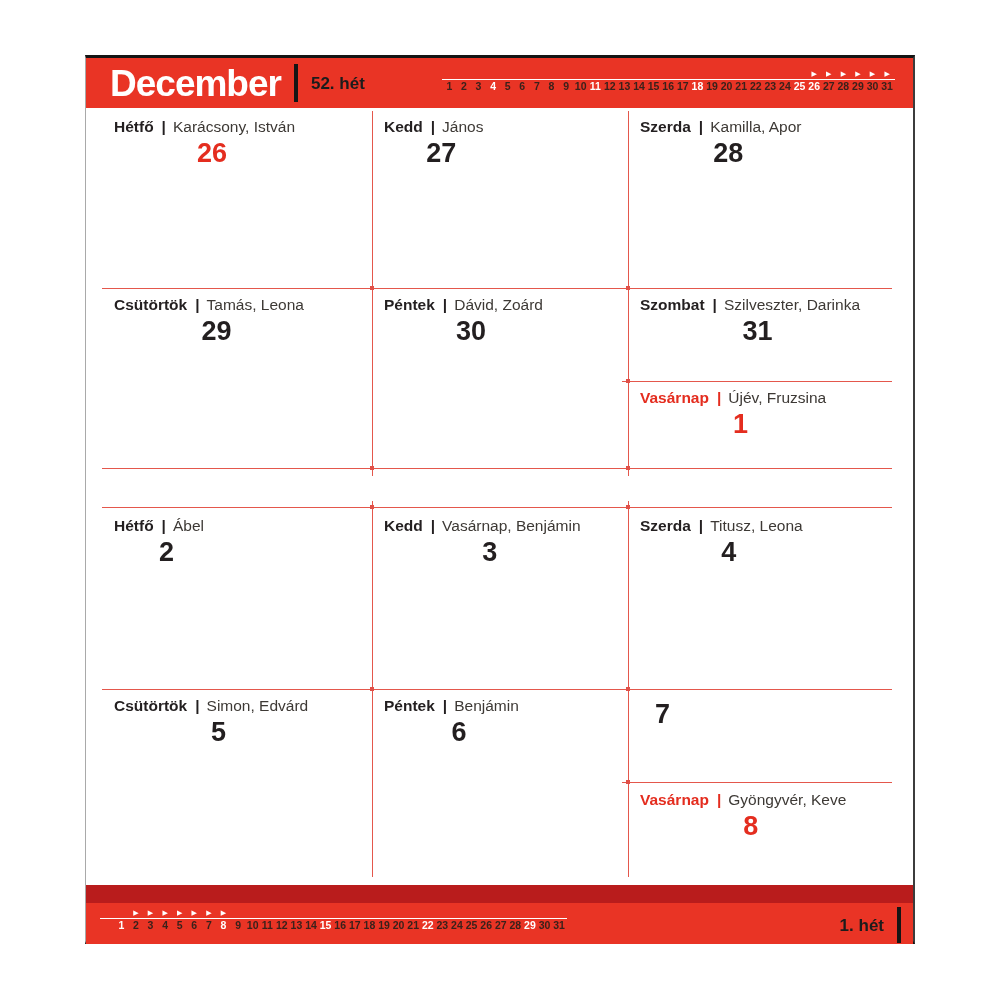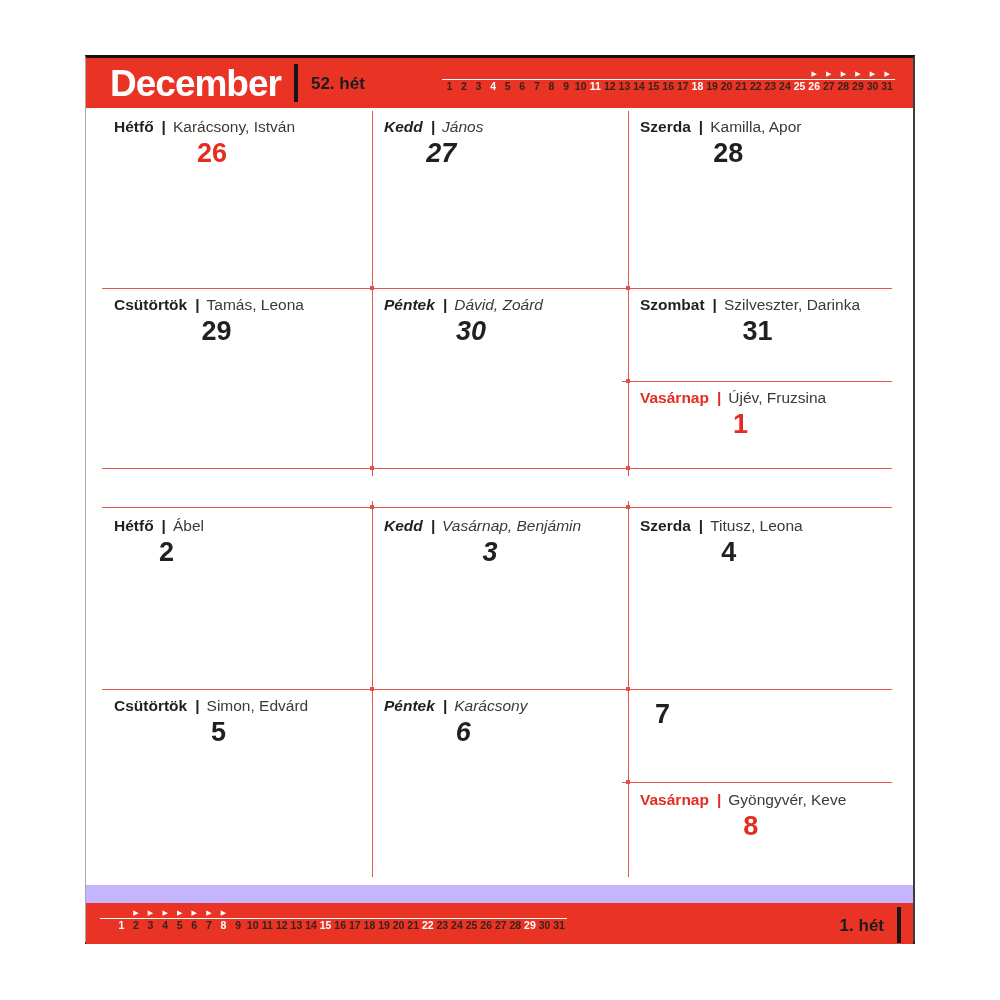--- a/index.html
+++ b/index.html
@@ -1,21 +1,21 @@
 <!DOCTYPE html>
 <html><head>
 <meta charset="utf-8">
 <style>
   html,body{margin:0;padding:0;}
   .page{
     position:relative;width:1000px;height:1000px;background:#ffffff;
     font-family:"Liberation Sans","DejaVu Sans",sans-serif;overflow:hidden;
   }
   .calendar{
-    position:absolute;left:85px;top:55px;width:830px;height:889px;background:#c4b5fd;
+    position:absolute;left:85px;top:55px;width:830px;height:889px;background:#b91c1c;
     border-top:3px solid #141414;border-bottom:3px solid #141414;
     border-left:1px solid #a9a9a9;border-right:2px solid #3c3c3c;
     box-sizing:border-box;
     padding-left:20px;
   }
   
   .redbar{position:absolute;left:0;width:100%;background:#e93425;}
   .bar-top{top:0;height:50px;}
   .bar-bottom{top:845px;height:41px;}
   .bar-title{position:absolute;display:flex;align-items:center;gap:13px;}
@@ -49,21 +49,21 @@
   
   .cell{position:absolute;white-space:nowrap;}
   .cell .line1{font-size:15.5px;line-height:18px;}
   .cell .day{font-weight:bold;color:#231f20;}
   .cell .pipe{font-weight:bold;color:#231f20;margin:0 7px 0 8px;}
   .cell .names{color:#3d3935;}
   .cell .date{font-weight:bold;font-size:27px;line-height:28px;color:#231f20;margin:3px 0 0 15px;}
   .cell.date-red .date{color:#e42d1f;}
   .cell.sunday .day,.cell.sunday .pipe,.cell.sunday .date{color:#e42d1f;}
   
-  .c1{left:28px;} .c2{left:298px;font-style:italic;} .c3{left:554px;}
+  .c1{left:28px;} .c2{left:298px;} .c3{left:554px;}
   .dec-r1{top:10px;} .dec-r2{top:188px;} .dec-sun{top:281px;}
   .jan-r1{top:40px;} .jan-r2{top:220px;} .jan-sun{top:314px;}
 </style>
 </head>
 <body>
 
 <div class="page">
   <div class="calendar">
 
     <div class="redbar bar-top">
@@ -335,21 +335,21 @@
       </div>
       <div class="cell c3 jan-r1">
         <div class="line1"><span class="day">Szerda</span><span class="pipe">|</span><span class="names">Titusz, Leona</span></div>
         <div class="date">4</div>
       </div>
       <div class="cell c1 jan-r2">
         <div class="line1"><span class="day">Csütörtök</span><span class="pipe">|</span><span class="names">Simon, Edvárd</span></div>
         <div class="date">5</div>
       </div>
       <div class="cell c2 jan-r2">
-        <div class="line1"><span class="day">Péntek</span><span class="pipe">|</span><span class="names">Karácsony</span></div>
+        <div class="line1"><span class="day">Péntek</span><span class="pipe">|</span><span class="names">Benjámin</span></div>
         <div class="date">6</div>
       </div>
       <div class="cell c3 jan-r2">
         <div class="date">7</div>
       </div>
       <div class="cell c3 jan-sun sunday">
         <div class="line1"><span class="day">Vasárnap</span><span class="pipe">|</span><span class="names">Gyöngyvér, Keve</span></div>
         <div class="date">8</div>
       </div>
     </div>

